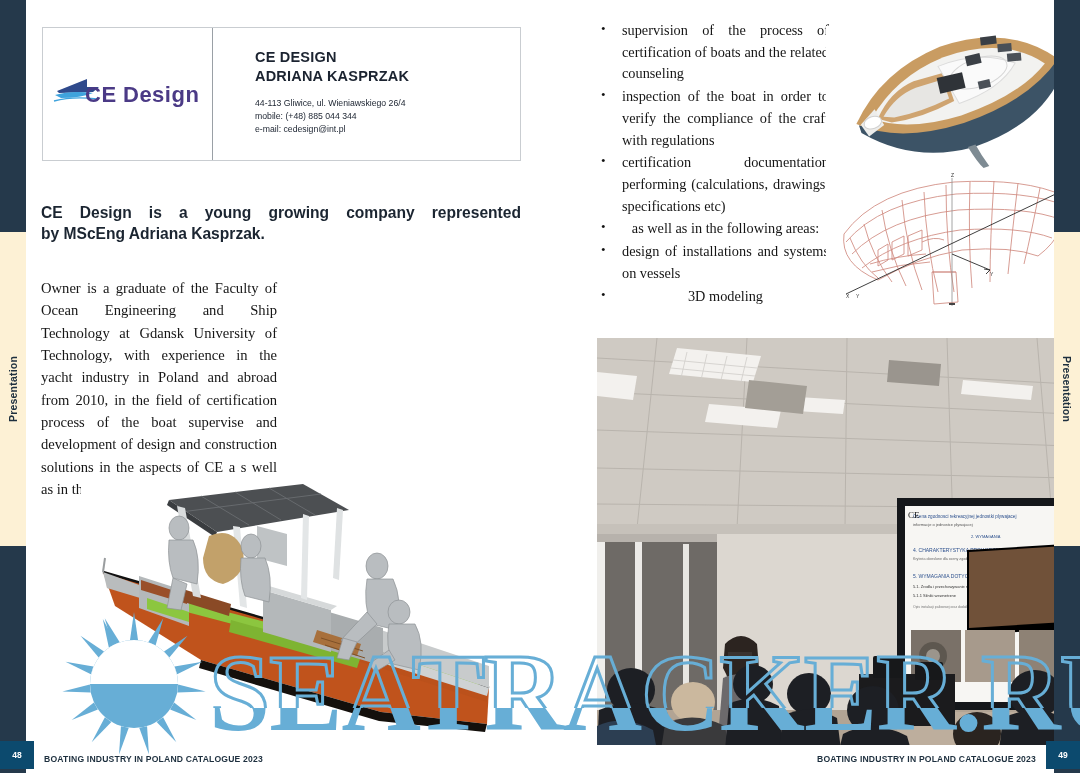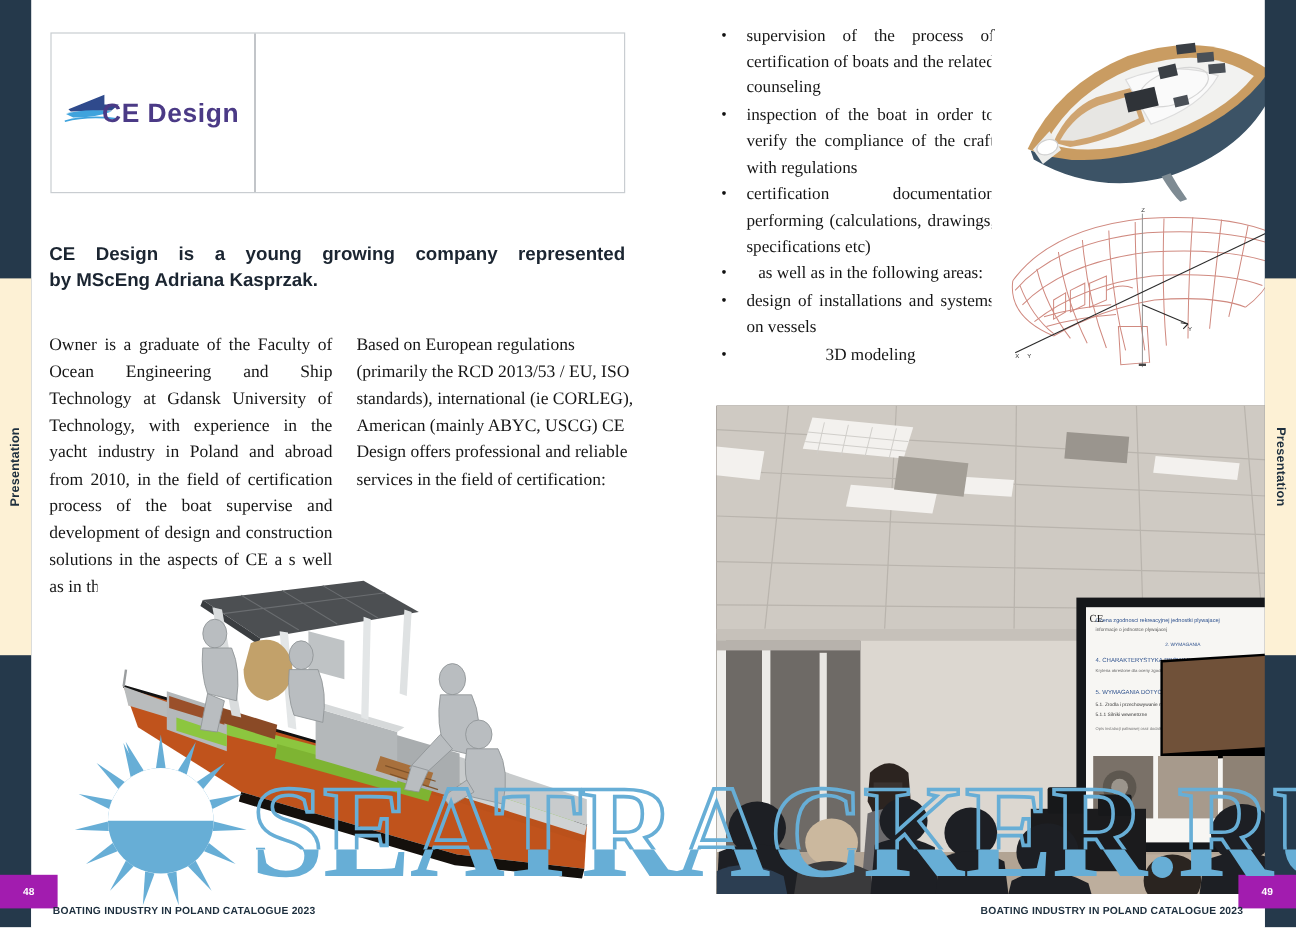--- a/index.html
+++ b/index.html
@@ -161,23 +161,23 @@
     background: #6c6258;
   }
 
   
   .footer-bar {
     position: absolute;
     left: 0; right: 0; bottom: 0;
     height: 28px;
   }
   .pagenum {
-    position: absolute; bottom: 16px;
-    width: 48px; height: 28px;
-    background: #a21caf;
+    position: absolute; bottom: 4px;
+    width: 34px; height: 28px;
+    background: #0c4a6e;
     color: #ffffff;
     font-size: 8.5px; font-weight: bold;
     display: flex; align-items: center; justify-content: center;
   }
   .pagenum.left  { left: 0; }
   .pagenum.right { right: 0; }
   .footer-text {
     position: absolute; bottom: 0; height: 28px;
     display: flex; align-items: center;
     font-size: 8.6px; font-weight: bold;
@@ -215,20 +215,31 @@
         <div class="logo-wrap">
           <svg width="150" height="40" viewBox="0 0 150 40">
             <path d="M4 17 L34 5 L34 13 L46 13 L40 18 L6 19 Z" fill="#2f4a8c"></path>
             <path d="M2 21 Q18 16 40 19 Q28 24 8 24 Z" fill="#3fa3dd"></path>
             <path d="M1 27 Q20 22 44 25" stroke="#3fa3dd" stroke-width="1.4" fill="none"></path>
             <text x="32" y="28" font-family="Liberation Sans, sans-serif" font-size="22" font-weight="600" fill="#4b3a86" letter-spacing="0.5">CE</text>
             <text x="70" y="28" font-family="Liberation Sans, sans-serif" font-size="22" font-weight="600" fill="#4b3a86" letter-spacing="0.5">Design</text>
           </svg>
         </div>
       </div>
+      <div class="card-info">
+        <div class="card-name">
+          <div>CE DESIGN</div>
+          <div>ADRIANA KASPRZAK</div>
+        </div>
+        <div class="card-addr">
+          <div>44-113 Gliwice, ul. Wieniawskiego 26/4</div>
+          <div>mobile: (+48) 885 044 344</div>
+          <div>e-mail: cedesign@int.pl</div>
+        </div>
+      </div>
     </div>
 
     <div class="intro-heading">
       <span class="ln j">
         <span>CE</span>
         <span>Design</span>
         <span>is</span>
         <span>a</span>
         <span>young</span>
         <span>growing</span>
@@ -236,21 +247,20 @@
         <span>represented</span>
       </span>
       <span class="ln">by MScEng Adriana Kasprzak.</span>
     </div>
 
     <div class="body-cols">
       <div class="body-col">
         <p>Owner is a graduate of the Faculty of Ocean Engineering and Ship Technology at Gdansk University of Technology, with experience in the yacht industry in Poland and abroad from 2010, in the field of certification process of the boat supervise and development of design and construction solutions in the aspects of CE a s well as in the field</p>
       </div>
       <div class="body-col">
-        <p class="last">Based on European regulations (primarily the RCD 2013/53 / EU, ISO standards), international (ie CORLEG), American (mainly ABYC, USCG) CE Design offers professional and reliable services in the field of certification:</p>
       </div>
     </div>
 
     <ul class="bullets">
       <li>supervision of the process of certification of boats and the related counseling</li>
       <li>inspection of the boat in order to verify the compliance of the craft with regulations</li>
       <li>certification documentation performing (calculations, drawings, specifications etc)</li>
       <li class="nojust">as well as in the following areas:</li>
       <li>design of installations and systems on vessels</li>
       <li class="nojust">3D modeling</li>

